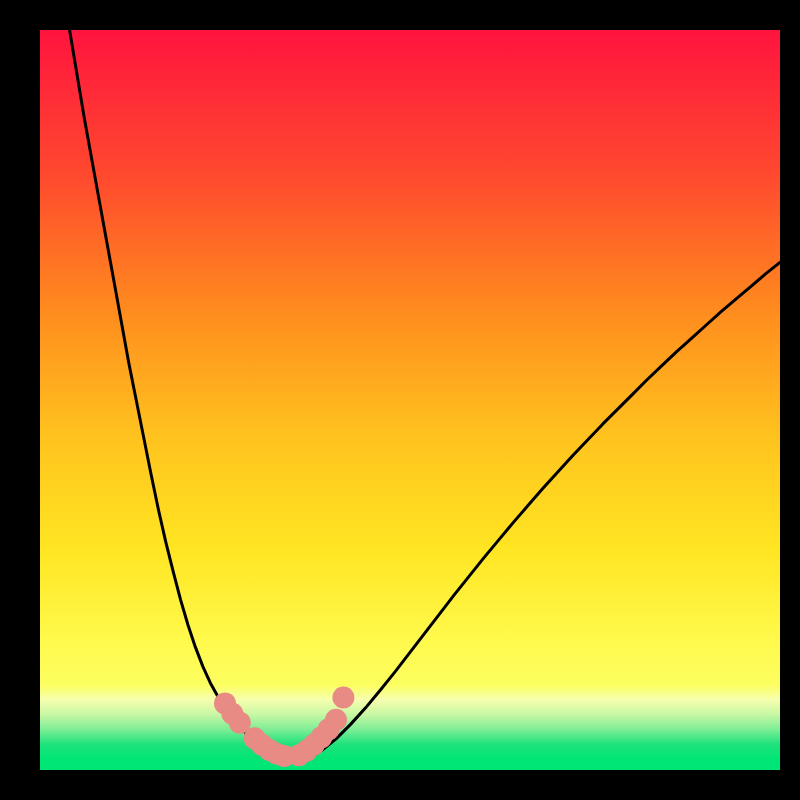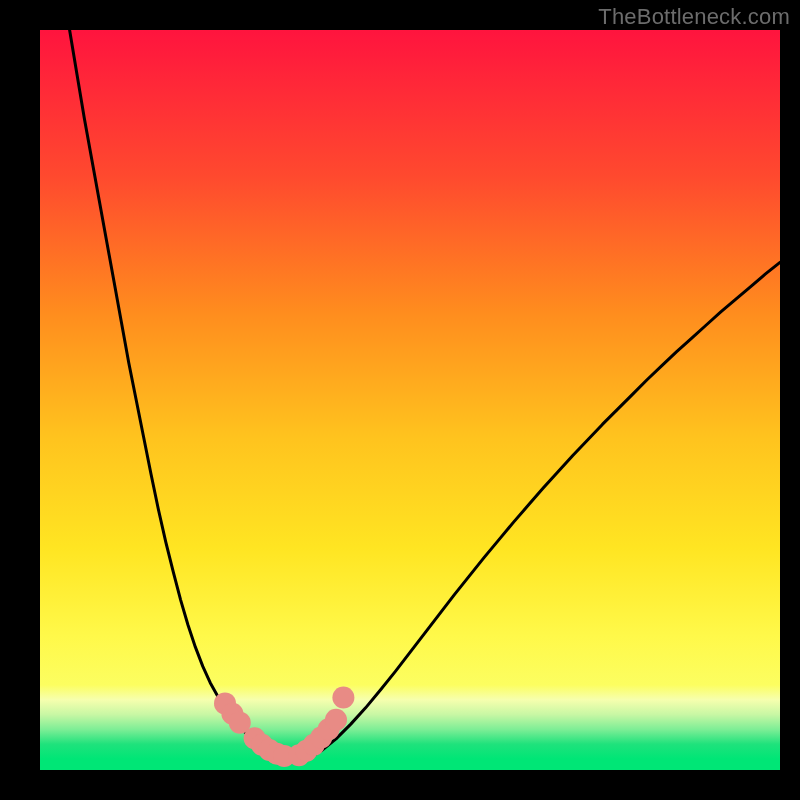--- a/index.html
+++ b/index.html
@@ -35,21 +35,20 @@
     height: 740px;
   }
   svg {
     display: block;
   }
 </style>
 </head>
 <body>
 
 <div class="container">
-  <div class="watermark">TheBottleneck.com</div>
   <div class="plot">
     <svg id="chart-svg" width="740" height="740" viewBox="0 0 740 740" preserveAspectRatio="none">
         <defs>
           <linearGradient id="bg-grad" x1="0" y1="0" x2="0" y2="1">
             <stop offset="0%" stop-color="#ff143e"></stop>
             <stop offset="20%" stop-color="#ff4a2e"></stop>
             <stop offset="38%" stop-color="#ff8c1e"></stop>
             <stop offset="55.00000000000001%" stop-color="#ffc31e"></stop>
             <stop offset="70%" stop-color="#ffe522"></stop>
             <stop offset="82%" stop-color="#fff94a"></stop>

